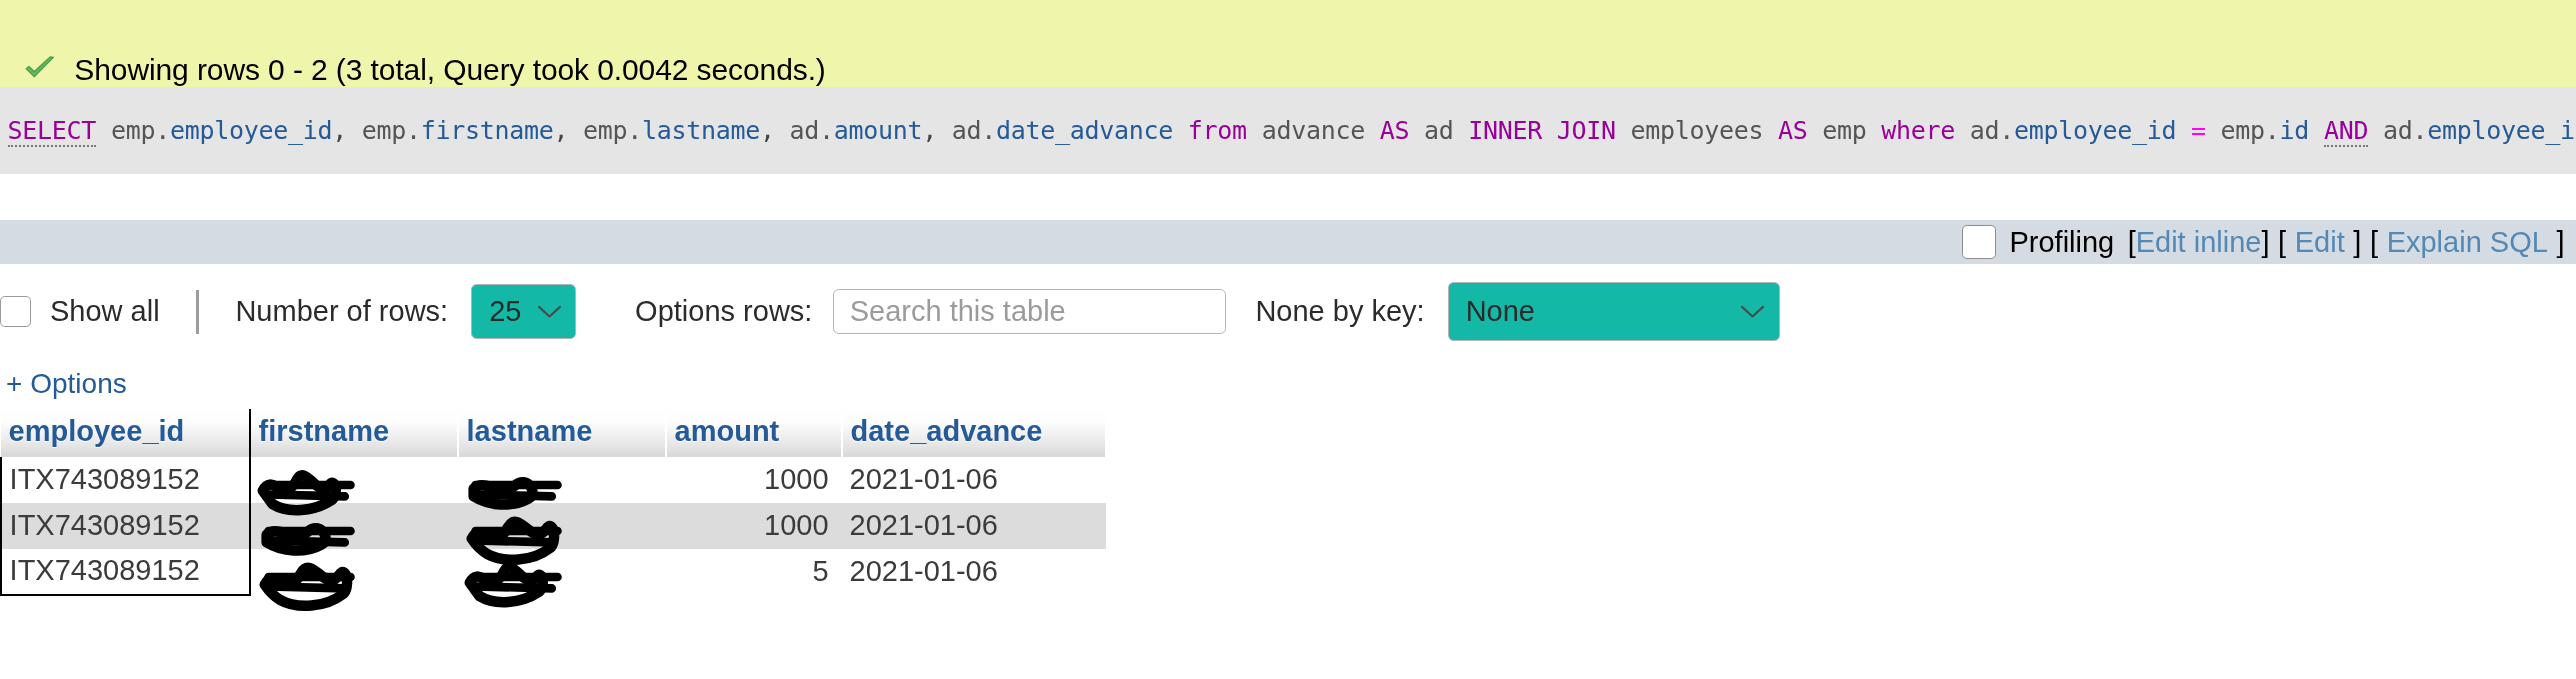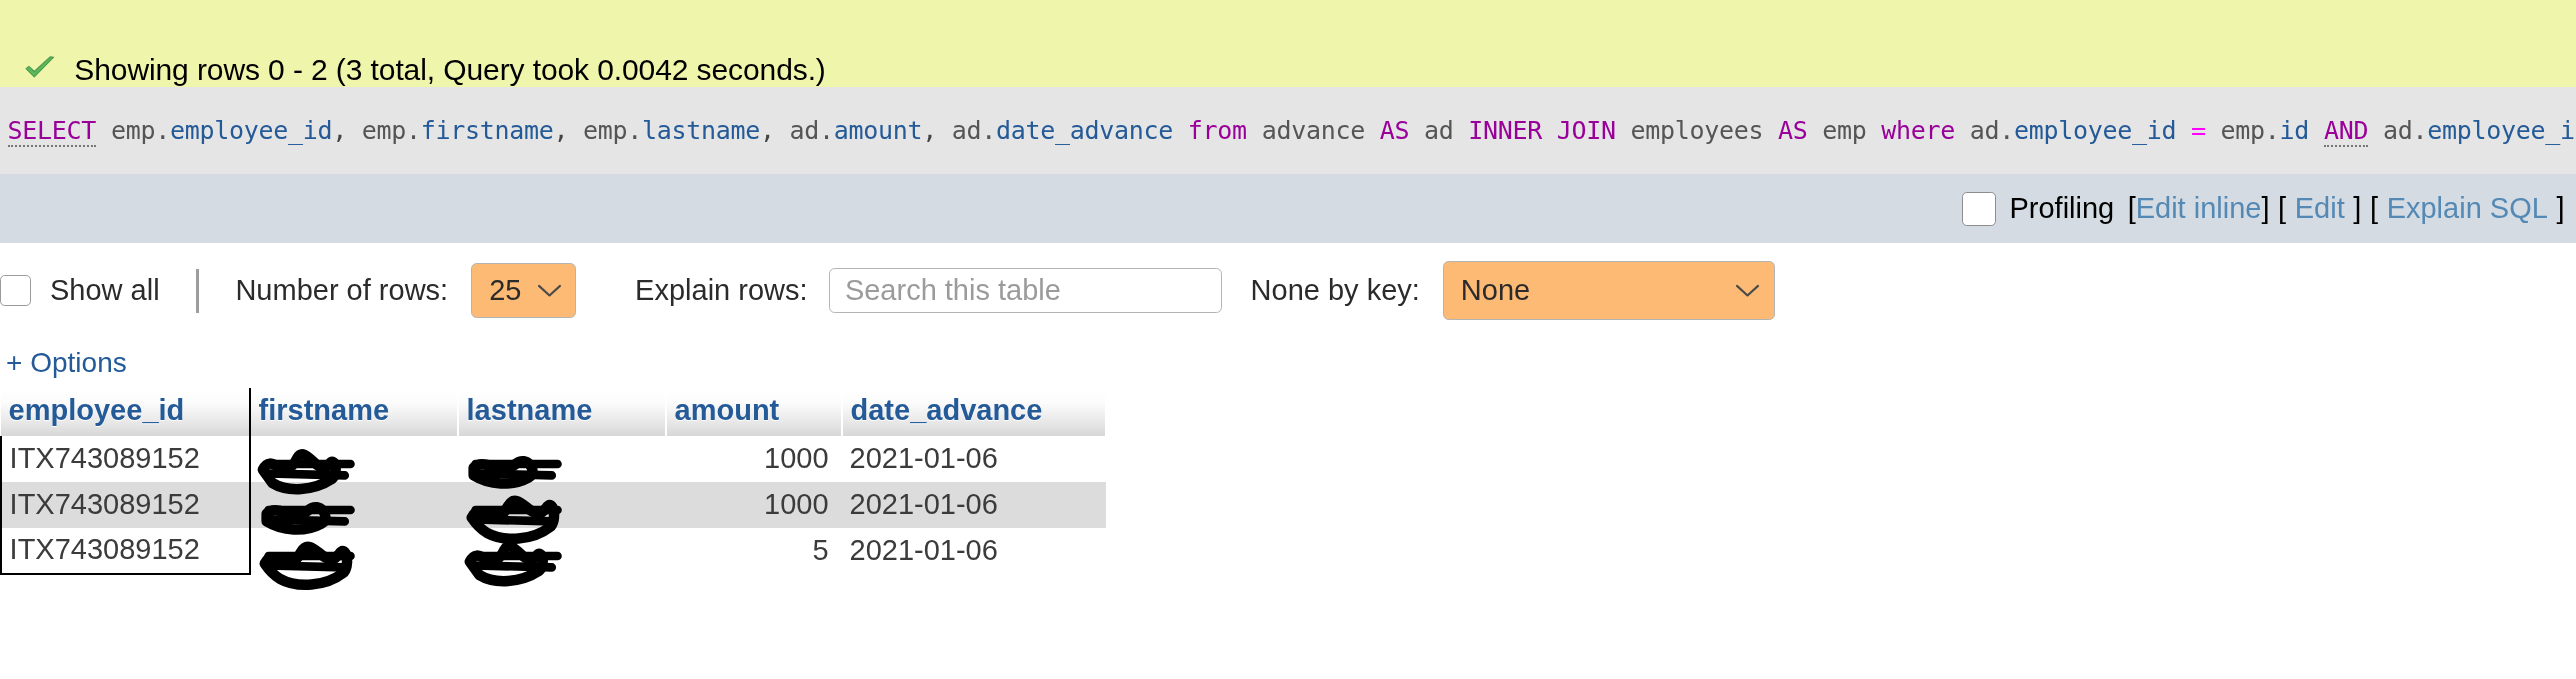--- a/index.html
+++ b/index.html
@@ -57,26 +57,27 @@
   .sql-kw       { color: #990099; }
   .sql-kw-u     { color: #990099; border-bottom: 2.9px dotted #777777; }
   .sql-id       { color: #555555; }
   .sql-col      { color: #235a97; }
   .sql-op       { color: #ff00ff; }
   .sql-plain    { color: #444444; }
 
   
   .profiling-bar {
     background: #d4dbe2;
-    height: 69px;
+    height: 44px;
     display: flex;
     align-items: center;
     justify-content: flex-end;
     padding-right: 11.5px;
     box-sizing: border-box;
+    margin-top: 46px;
   }
   .profiling-check {
     width: 32px;
     height: 32px;
     border: 1px solid #8d8d8d;
     border-radius: 4.8px;
     background: #ffffff;
     display: inline-block;
     margin-right: 13.4px;
     flex: 0 0 auto;
@@ -120,21 +121,21 @@
   }
   .vert-sep {
     width: 3.8px;
     height: 44px;
     background: #9d9d9d;
     flex: 0 0 auto;
   }
   .select-box {
     border: 1px solid #b4b4b4;
     border-radius: 5.7px;
-    background: #fdba74;
+    background: #14b8a6;
     height: 55px;
     display: flex;
     align-items: center;
     box-sizing: border-box;
     padding: 0 13.4px 0 17px;
   }
   .select-value {
     font-size: 29px;
     color: #2b2b2b;
     white-space: nowrap;
@@ -267,21 +268,21 @@
   <span style="display:inline-block;width:36px"></span>
   <span class="ctl-label">Number of rows:</span>
   <span style="display:inline-block;width:23px"></span>
   <span class="select-box">
     <span class="select-value">25</span>
     <svg class="chev" width="25" height="15.3" viewBox="0 0 26 16">
       <path d="M2 3 L13 13 L24 3" fill="none" stroke="#4a4a4a" stroke-width="2.2" stroke-linecap="round" stroke-linejoin="round"></path>
     </svg>
   </span>
   <span style="display:inline-block;width:59px"></span>
-  <span class="ctl-label">Explain rows:</span>
+  <span class="ctl-label">Options rows:</span>
   <span style="display:inline-block;width:21px"></span>
   <span class="text-input">
     <span class="text-input-placeholder">Search this table</span>
   </span>
   <span style="display:inline-block;width:29px"></span>
   <span class="ctl-label">None by key:</span>
   <span style="display:inline-block;width:23px"></span>
   <span class="select-box" style="width:332px;height:59px;justify-content:space-between">
     <span class="select-value">None</span>
     <svg class="chev" width="25" height="15.3" viewBox="0 0 26 16">

